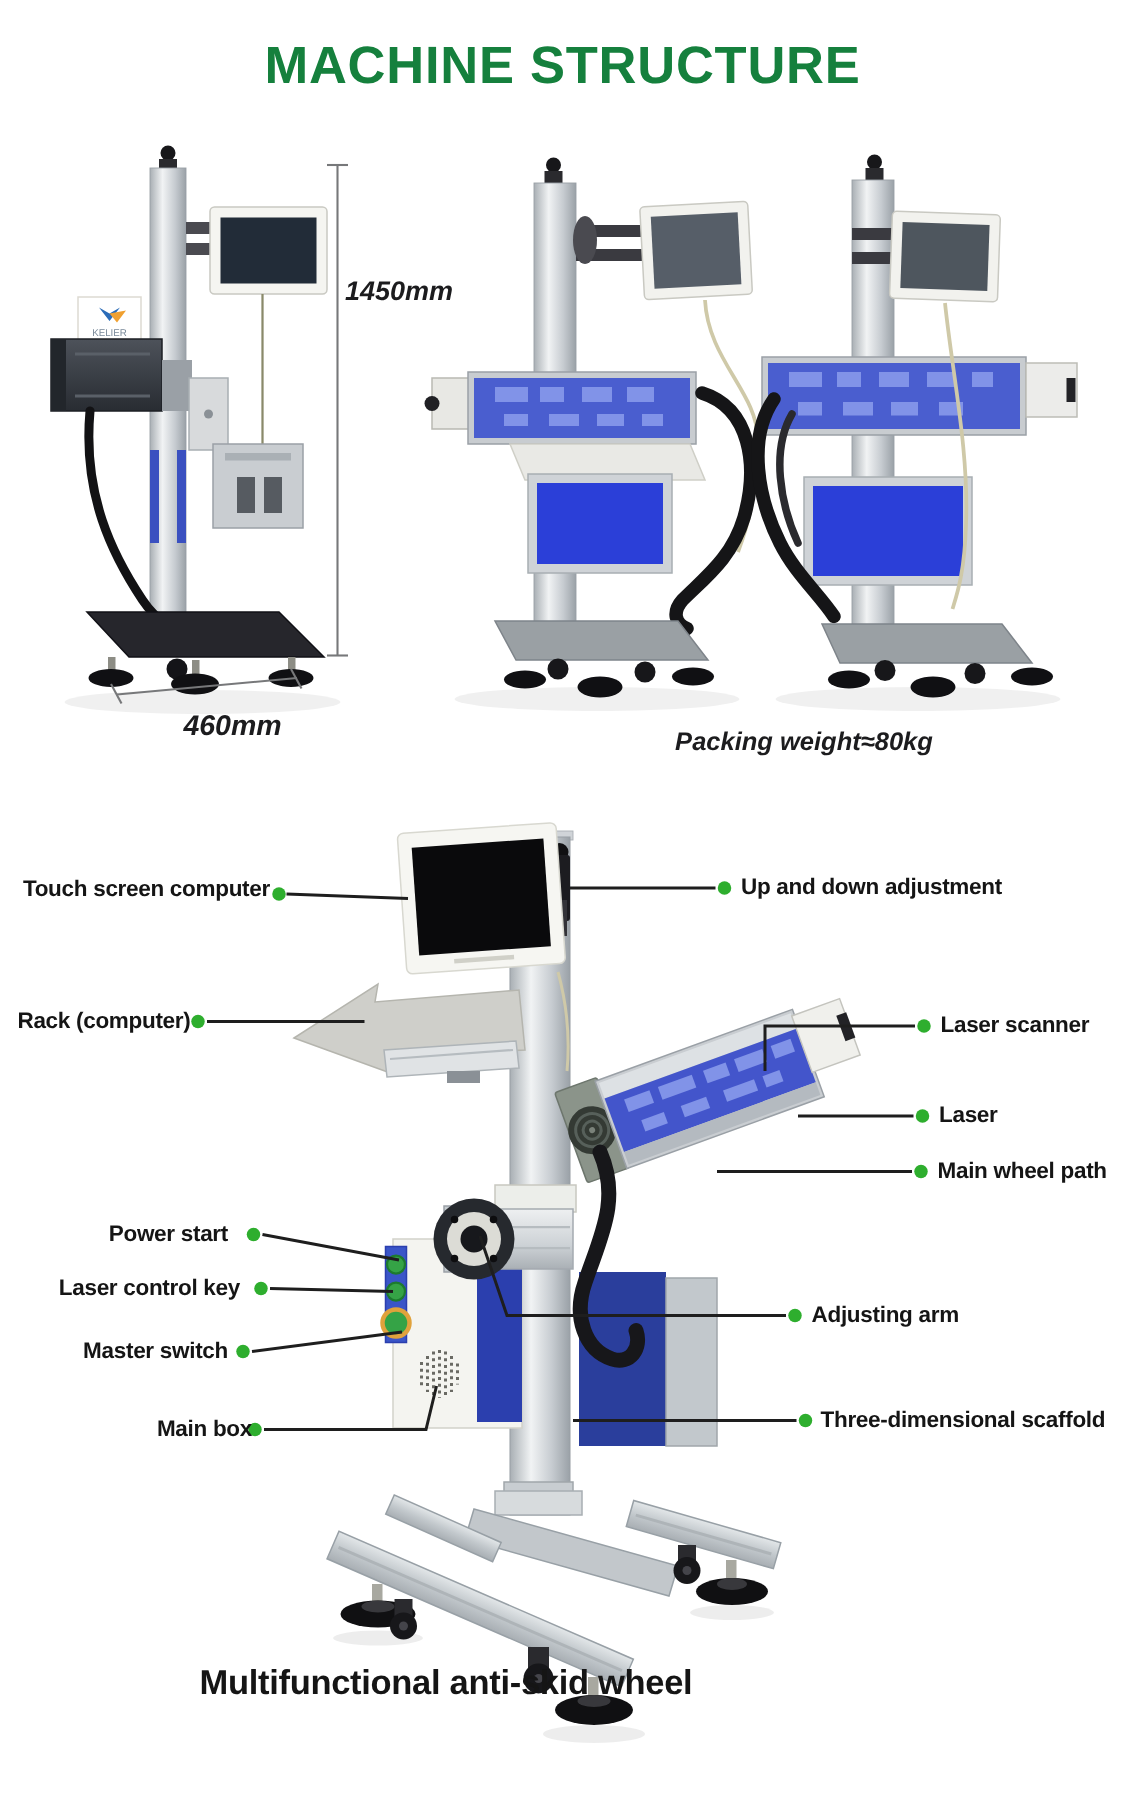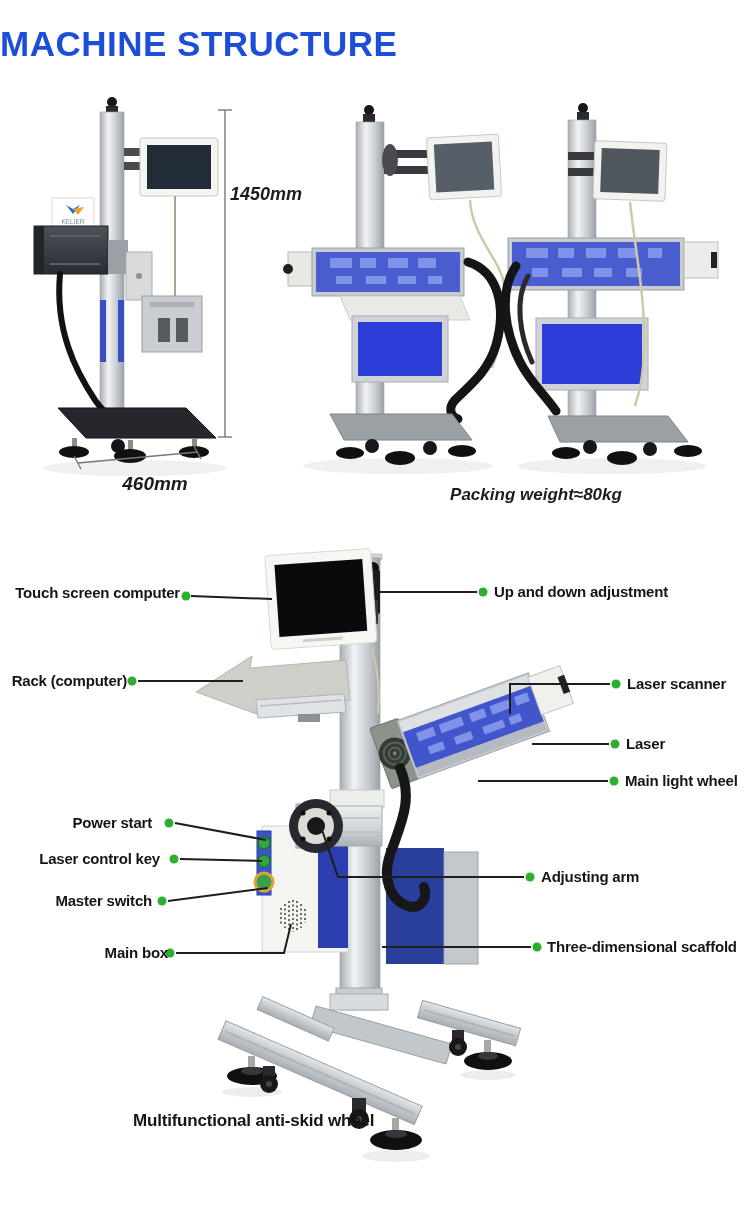--- a/index.html
+++ b/index.html
@@ -1,24 +1,24 @@
 <!DOCTYPE html>
 <html><head>
 <meta charset="utf-8">
 <style>
   html,body{margin:0;padding:0;background:#fff;}
   .page{position:relative;width:750px;height:1206px;background:#ffffff;overflow:hidden;
         font-family:"Liberation Sans",sans-serif;}
-  .title{position:absolute;top:24px;left:0;width:100%;margin:0;
-         font-size:35px;font-weight:800;letter-spacing:.5px;color:#1d4ed8;}
+  .title{position:absolute;top:24px;left:0;width:100%;margin:0;text-align:center;
+         font-size:35px;font-weight:800;letter-spacing:.5px;color:#15803d;}
   .scene{position:absolute;top:0;left:0;width:750px;height:1206px;}
   .label{position:absolute;font-weight:700;font-size:15px;letter-spacing:-.2px;
          color:#151515;white-space:nowrap;line-height:18px;}
   .ralign{text-align:center;}
-  .bottomlabel{font-size:17px;}
+  .bottomlabel{font-size:23px;}
 </style>
 </head>
 <body>
 
 <div class="page">
 
   <h1 class="title">MACHINE STRUCTURE</h1>
 
   <svg class="scene" width="750" height="1206" viewBox="0 0 750 1206" xmlns="http://www.w3.org/2000/svg">
     <defs>
@@ -330,19 +330,19 @@
   <div class="label ralign" style="right:570px;top:584px">Touch screen computer</div>
   <div class="label ralign" style="right:623px;top:672px">Rack (computer)</div>
   <div class="label ralign" style="right:598px;top:814px">Power start</div>
   <div class="label ralign" style="right:590px;top:850px">Laser control key</div>
   <div class="label ralign" style="right:598px;top:892px">Master switch</div>
   <div class="label ralign" style="right:582px;top:944px">Main box</div>
 
   <div class="label" style="left:494px;top:583px">Up and down adjustment</div>
   <div class="label" style="left:627px;top:675px">Laser scanner</div>
   <div class="label" style="left:626px;top:735px">Laser</div>
-  <div class="label" style="left:625px;top:772px">Main light wheel</div>
+  <div class="label" style="left:625px;top:772px">Main wheel path</div>
   <div class="label" style="left:541px;top:868px">Adjusting arm</div>
   <div class="label" style="left:547px;top:938px">Three-dimensional scaffold</div>
 
   <div class="label bottomlabel" style="left:133px;top:1112px">Multifunctional anti-skid wheel</div>
 
 </div>
 
 </body></html>

